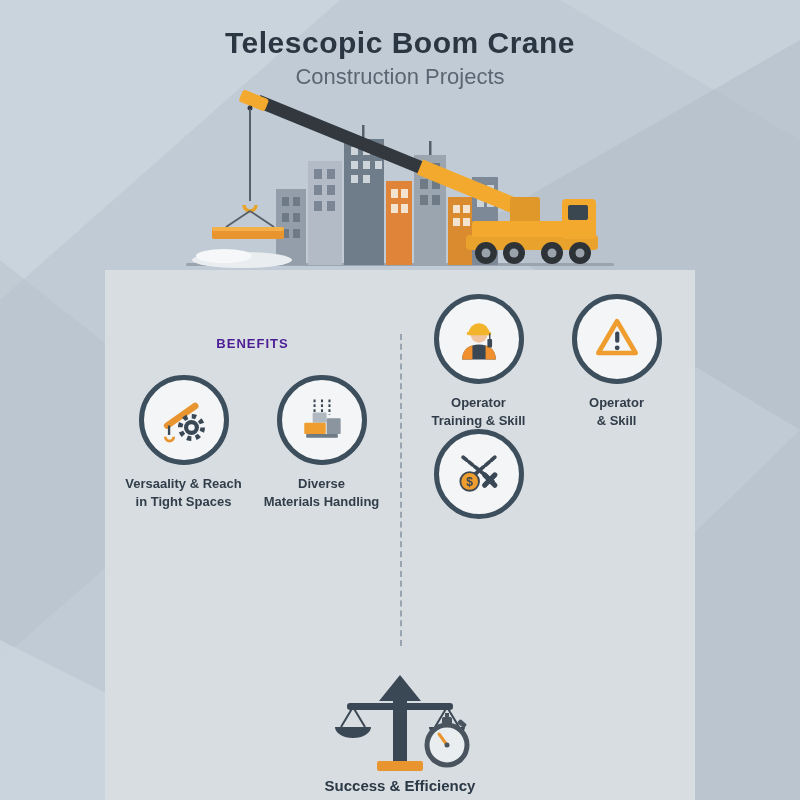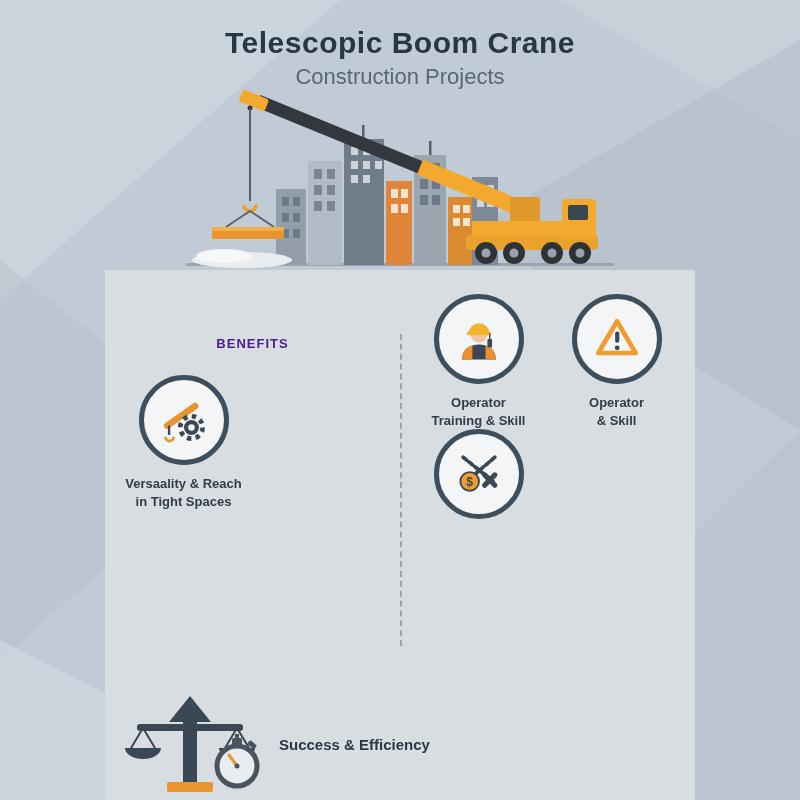--- a/index.html
+++ b/index.html
@@ -34,21 +34,21 @@
   .item-label {
     margin-top:10px; font-size:13px; font-weight:600; line-height:1.35;
     color:#313d49; text-align:center; white-space:pre-line;
   }
   .divider {
     position:absolute; left:50%; top:64px; height:312px;
     border-left:2px dashed #98a4b0;
   }
   .bottom {
     position:absolute; left:0; right:0; bottom:6px;
-    display:flex; flex-direction:row; align-items:center; gap:4px;
+    display:flex; flex-direction:column; align-items:center; gap:4px;
   }
   .footer-label { font-size:15px; font-weight:700; color:#2b3845; }
 </style>
 </head>
 <body>
 
 <div class="canvas">
 
   <svg class="bg" width="800" height="800" viewBox="0 0 800 800">
     <polygon points="0,0 340,0 0,300" fill="#ccd6df" opacity="0.8"></polygon>
@@ -175,20 +175,37 @@
                 <circle cx="38" cy="38" r="8" fill="#3a4754"></circle>
                 <circle cx="38" cy="38" r="3.5" fill="#f3f5f7"></circle>
               </svg>
             </div>
             <div class="item-label">Versaality &amp; Reach
 in Tight Spaces</div>
           </div>
 
 
 
+          <div class="item">
+            <div class="circle">
+              <svg width="56" height="56" viewBox="0 0 60 60">
+                <g stroke="#3a4754" stroke-width="2.2" stroke-dasharray="3 2.2">
+                  <line x1="22" y1="8" x2="22" y2="24"></line>
+                  <line x1="30" y1="8" x2="30" y2="22"></line>
+                  <line x1="38" y1="8" x2="38" y2="24"></line>
+                </g>
+                <rect x="20" y="22" width="15" height="11" rx="1" fill="#b0b9c2"></rect>
+                <rect x="11" y="33" width="23" height="12" rx="1" fill="#ef9d2e"></rect>
+                <rect x="35" y="28" width="15" height="17" rx="1" fill="#8b95a0"></rect>
+                <rect x="13" y="45" width="34" height="4" rx="1" fill="#6e7a86"></rect>
+              </svg>
+            </div>
+            <div class="item-label">Diverse
+Materials Handling</div>
+          </div>
 
         </div>
       </div>
 
       <div class="col">
         <div class="grid">
 
           <div class="item">
             <div class="circle">
               <svg width="56" height="56" viewBox="0 0 60 60">

